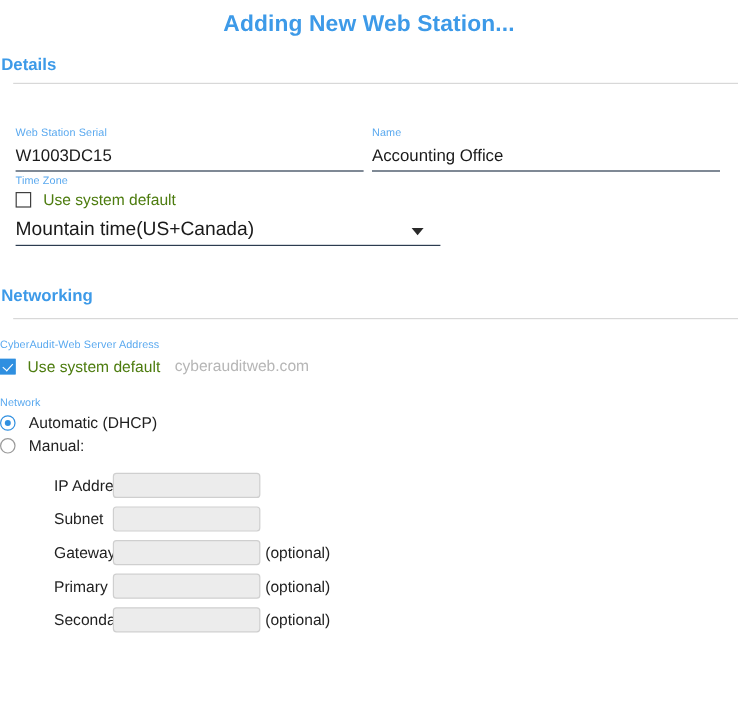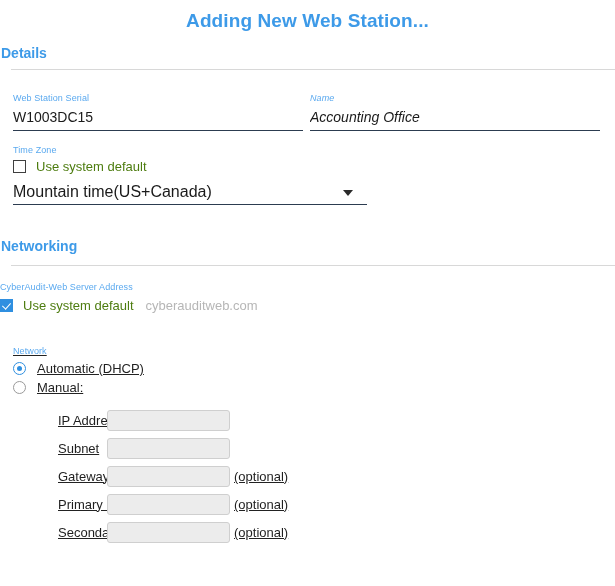--- a/index.html
+++ b/index.html
@@ -58,37 +58,37 @@
   }
 
   
   .details-row {
     position: relative;
     margin-top: 19px;
     height: 42px;
   }
   .uline-field {
     position: absolute;
-    top: 4px;
+    top: 16px;
   }
   .uline-field .value {
     font-size: 14px;
     line-height: 20px;
     color: #1a1a1a;
     padding-top: 3px;
     white-space: nowrap;
     overflow: hidden;
   }
   .uline-field .rule {
     height: 1px;
     background: #2c3c50;
     margin-top: 3px;
   }
   #field-serial { left: 13px; width: 290px; }
-  #field-name   { left: 310px; width: 290px; font-style: italic; }
+  #field-name   { left: 310px; width: 290px; }
 
   
   .timezone-block {
     position: relative;
     margin-top: 14px;
     padding-left: 13px;
   }
   .checkbox-row {
     display: flex;
     align-items: center;
@@ -174,23 +174,21 @@
   .server-input .dots {
     height: 1px;
     margin-top: 3px;
     background-image: linear-gradient(to right, #c2c2c2 0 1px, transparent 1px 3px);
     background-size: 3px 1px;
     background-repeat: repeat-x;
   }
 
   
   .network-block {
-    margin-top: 32px;
-    padding-left: 13px;
-    text-decoration: underline;
+    margin-top: 16px;
   }
   .radio-row {
     display: flex;
     align-items: center;
     margin-top: 4px;
   }
   .radio {
     width: 13px;
     height: 13px;
     box-sizing: border-box;

